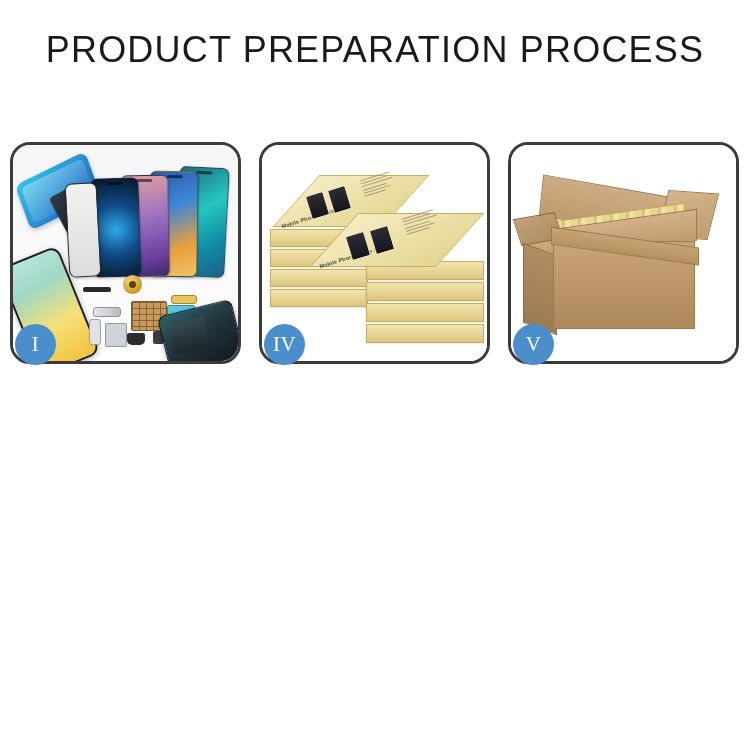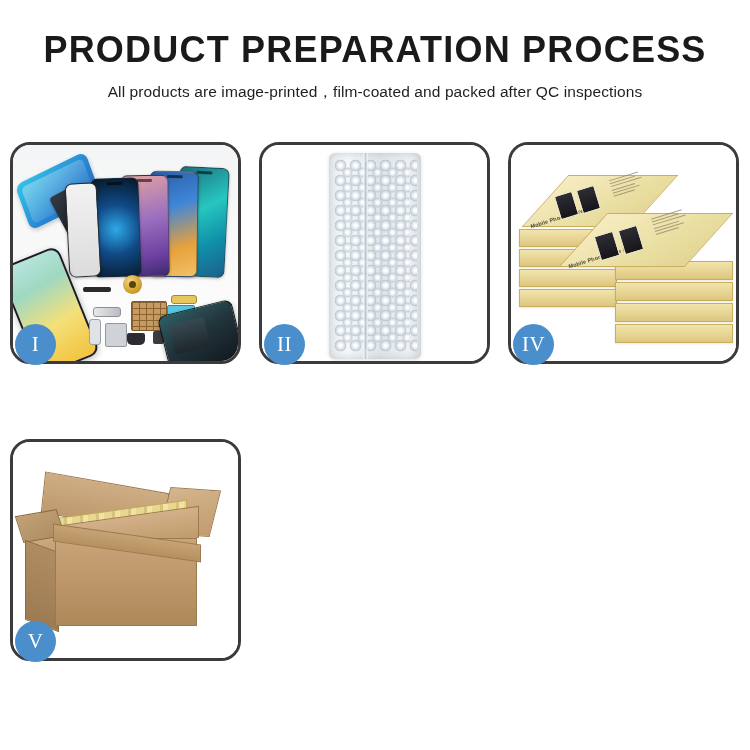--- a/index.html
+++ b/index.html
@@ -8,21 +8,21 @@
     background:#ffffff;
     font-family:"Liberation Sans", sans-serif;
     overflow:hidden;
   }
   .page{position:relative;width:750px;height:750px;}
 
   
   .header{text-align:center;padding-top:32px;}
   .title{
     font-size:36px;letter-spacing:1.2px;color:#1a1a1a;
-    font-weight:700;line-height:1;white-space:nowrap;
+    font-weight:400;line-height:1;white-space:nowrap;
   }
   .subtitle{
     margin-top:14px;font-size:15.5px;color:#1f1f1f;
     letter-spacing:.1px;white-space:nowrap;
   }
 
   
   .grid{
     position:absolute;left:10px;top:142px;
     width:732px;
@@ -278,21 +278,20 @@
   .s-tab2{position:absolute;left:44px;top:150px;width:15px;height:14px;background:rgba(150,120,80,.4);transform:skewY(12deg);}
   .s-shadow{position:absolute;left:14px;top:160px;width:184px;height:14px;background:radial-gradient(ellipse at 50% 50%,rgba(0,0,0,.12),rgba(0,0,0,0) 70%);}
 </style>
 </head>
 <body>
 
 <div class="page">
 
   <div class="header">
     <div class="title">PRODUCT PREPARATION PROCESS</div>
-    <div class="subtitle">All products are image-printed，film-coated and packed after QC inspections</div>
   </div>
 
   <div class="grid">
 
     <div class="panel">
       <div class="panel-inner p1">
         <div class="lcd-blue"></div>
         <div class="lcd-dark"></div>
         <div class="phone-fan">
           <div class="ph ph1">
@@ -323,30 +322,20 @@
           <span class="pt cam"></span>
           <span class="pt scr1"></span>
           <span class="pt scr2"></span>
           <span class="chassis"></span>
 
         </div>
       </div>
       <div class="badge">I</div>
     </div>
 
-    <div class="panel">
-      <div class="panel-inner p2">
-        <div class="wrap-sheet">
-          <div class="bubbles"></div>
-          <div class="bubbles2"></div>
-          <div class="seam"></div>
-        </div>
-      </div>
-      <div class="badge">II</div>
-    </div>
 
 
     <div class="panel">
       <div class="panel-inner p4">
         <div class="stack">
 
           <div class="sbox" style="left:4px;  top:72px;  width:96px; height:16px;"></div>
           <div class="sbox" style="left:4px;  top:92px;  width:96px; height:16px;"></div>
           <div class="sbox" style="left:4px;  top:112px; width:96px; height:16px;"></div>
           <div class="sbox" style="left:4px;  top:132px; width:96px; height:16px;"></div>

